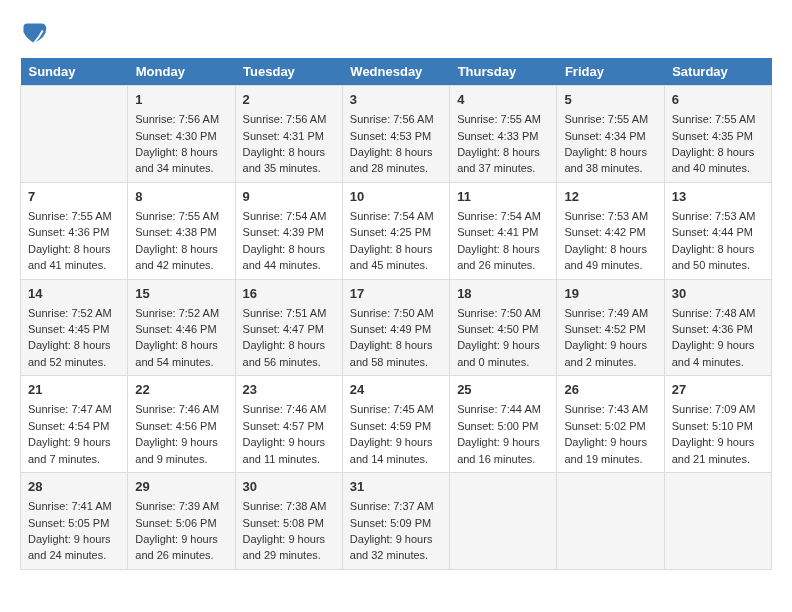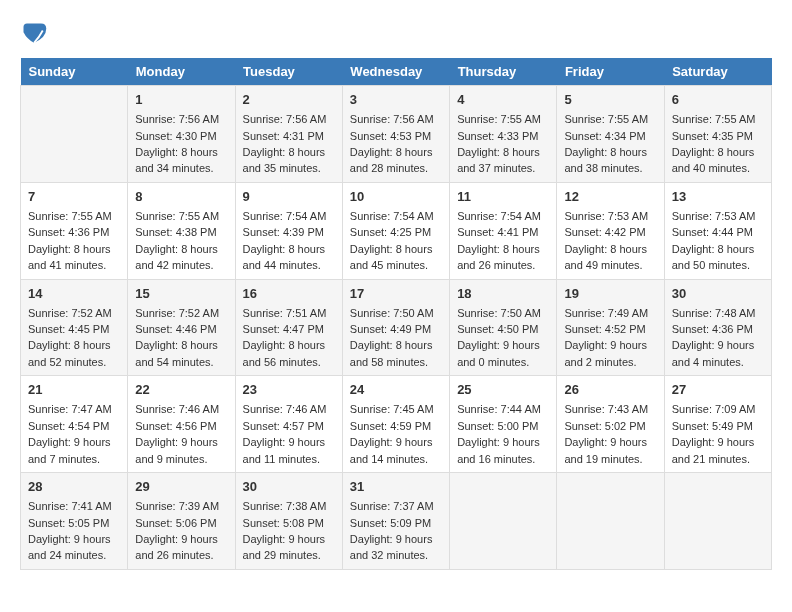--- a/index.html
+++ b/index.html
@@ -150,21 +150,21 @@
         <td><span class="day-num">19</span><span class="cell-content">Sunrise: 7:49 AM</span><br><span class="cell-content">Sunset: 4:52 PM</span><br><span class="cell-content">Daylight: 9 hours</span><br><span class="cell-content">and 2 minutes.</span></td>
         <td><span class="day-num">30</span><span class="cell-content">Sunrise: 7:48 AM</span><br><span class="cell-content">Sunset: 4:36 PM</span><br><span class="cell-content">Daylight: 9 hours</span><br><span class="cell-content">and 4 minutes.</span></td>
       </tr>
       <tr>
         <td><span class="day-num">21</span><span class="cell-content">Sunrise: 7:47 AM</span><br><span class="cell-content">Sunset: 4:54 PM</span><br><span class="cell-content">Daylight: 9 hours</span><br><span class="cell-content">and 7 minutes.</span></td>
         <td><span class="day-num">22</span><span class="cell-content">Sunrise: 7:46 AM</span><br><span class="cell-content">Sunset: 4:56 PM</span><br><span class="cell-content">Daylight: 9 hours</span><br><span class="cell-content">and 9 minutes.</span></td>
         <td><span class="day-num">23</span><span class="cell-content">Sunrise: 7:46 AM</span><br><span class="cell-content">Sunset: 4:57 PM</span><br><span class="cell-content">Daylight: 9 hours</span><br><span class="cell-content">and 11 minutes.</span></td>
         <td><span class="day-num">24</span><span class="cell-content">Sunrise: 7:45 AM</span><br><span class="cell-content">Sunset: 4:59 PM</span><br><span class="cell-content">Daylight: 9 hours</span><br><span class="cell-content">and 14 minutes.</span></td>
         <td><span class="day-num">25</span><span class="cell-content">Sunrise: 7:44 AM</span><br><span class="cell-content">Sunset: 5:00 PM</span><br><span class="cell-content">Daylight: 9 hours</span><br><span class="cell-content">and 16 minutes.</span></td>
         <td><span class="day-num">26</span><span class="cell-content">Sunrise: 7:43 AM</span><br><span class="cell-content">Sunset: 5:02 PM</span><br><span class="cell-content">Daylight: 9 hours</span><br><span class="cell-content">and 19 minutes.</span></td>
-        <td><span class="day-num">27</span><span class="cell-content">Sunrise: 7:09 AM</span><br><span class="cell-content">Sunset: 5:49 PM</span><br><span class="cell-content">Daylight: 9 hours</span><br><span class="cell-content">and 21 minutes.</span></td>
+        <td><span class="day-num">27</span><span class="cell-content">Sunrise: 7:09 AM</span><br><span class="cell-content">Sunset: 5:10 PM</span><br><span class="cell-content">Daylight: 9 hours</span><br><span class="cell-content">and 21 minutes.</span></td>
       </tr>
       <tr>
         <td><span class="day-num">28</span><span class="cell-content">Sunrise: 7:41 AM</span><br><span class="cell-content">Sunset: 5:05 PM</span><br><span class="cell-content">Daylight: 9 hours</span><br><span class="cell-content">and 24 minutes.</span></td>
         <td><span class="day-num">29</span><span class="cell-content">Sunrise: 7:39 AM</span><br><span class="cell-content">Sunset: 5:06 PM</span><br><span class="cell-content">Daylight: 9 hours</span><br><span class="cell-content">and 26 minutes.</span></td>
         <td><span class="day-num">30</span><span class="cell-content">Sunrise: 7:38 AM</span><br><span class="cell-content">Sunset: 5:08 PM</span><br><span class="cell-content">Daylight: 9 hours</span><br><span class="cell-content">and 29 minutes.</span></td>
         <td><span class="day-num">31</span><span class="cell-content">Sunrise: 7:37 AM</span><br><span class="cell-content">Sunset: 5:09 PM</span><br><span class="cell-content">Daylight: 9 hours</span><br><span class="cell-content">and 32 minutes.</span></td>
         <td></td>
         <td></td>
         <td></td>
       </tr>

